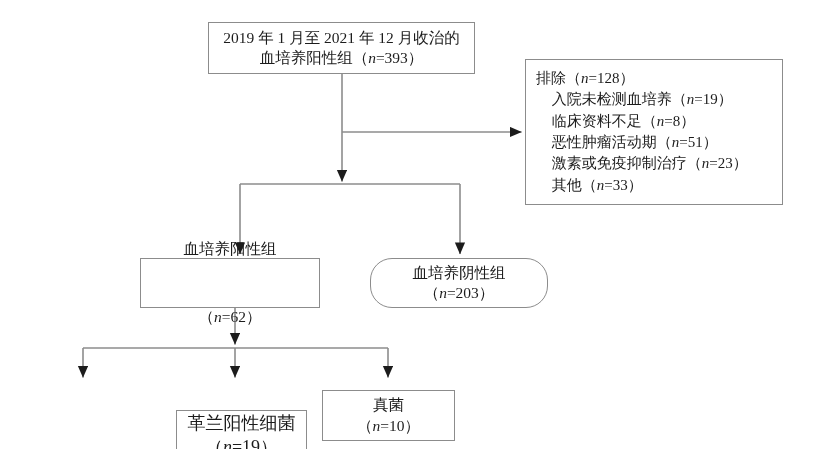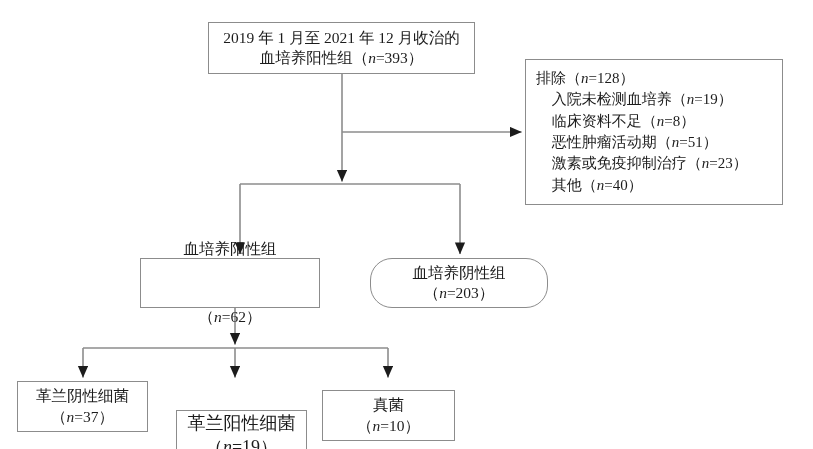--- a/index.html
+++ b/index.html
@@ -152,37 +152,33 @@
     <span class="line"><span>排除（</span><span class="ital">n</span><span>=128）</span></span>
 
     <span class="line indent"><span>入院未检测血培养（</span><span class="ital">n</span><span>=19）</span></span>
 
     <span class="line indent"><span>临床资料不足（</span><span class="ital">n</span><span>=8）</span></span>
 
     <span class="line indent"><span>恶性肿瘤活动期（</span><span class="ital">n</span><span>=51）</span></span>
 
     <span class="line indent"><span>激素或免疫抑制治疗（</span><span class="ital">n</span><span>=23）</span></span>
 
-    <span class="line indent"><span>其他（</span><span class="ital">n</span><span>=40）</span></span>
+    <span class="line indent"><span>其他（</span><span class="ital">n</span><span>=33）</span></span>
   </div>
 
   <div class="node node-pos">
     <span class="line">血培养阳性组</span>
     <span class="line"><span>（</span><span class="ital">n</span><span>=62）</span></span>
   </div>
 
   <div class="node node-neg">
     <span class="line">血培养阴性组</span>
     <span class="line"><span>（</span><span class="ital">n</span><span>=203）</span></span>
   </div>
 
-  <div class="node node-gn">
-    <span class="line">革兰阴性细菌</span>
-    <span class="line"><span>（</span><span class="ital">n</span><span>=37）</span></span>
-  </div>
 
   <div class="node node-gp">
     <span class="line">革兰阳性细菌</span>
     <span class="line"><span>（</span><span class="ital">n</span><span>=19）</span></span>
   </div>
 
   <div class="node node-fungi">
     <span class="line">真菌</span>
     <span class="line"><span>（</span><span class="ital">n</span><span>=10）</span></span>
   </div>

